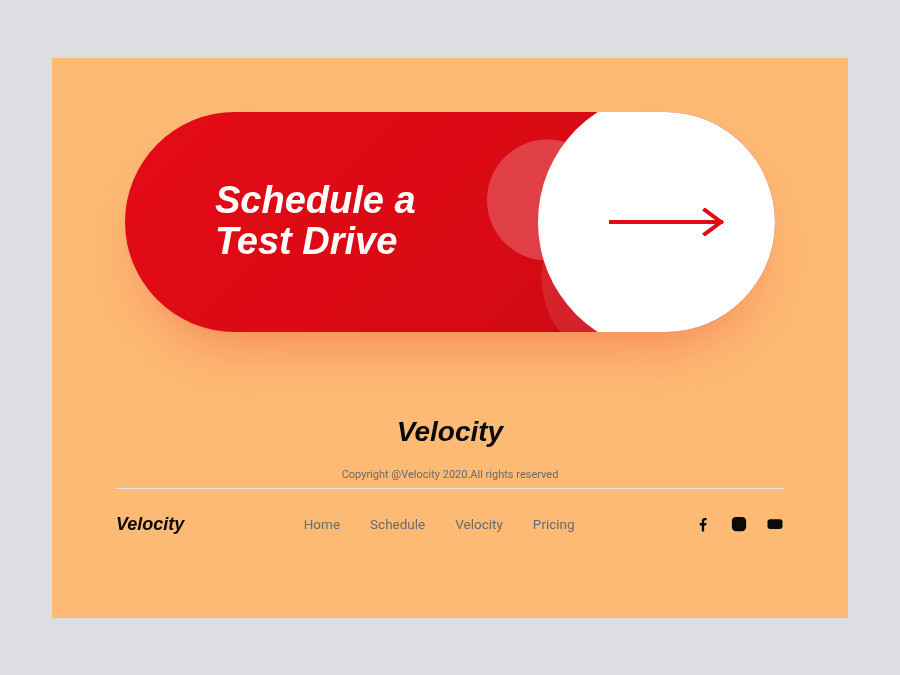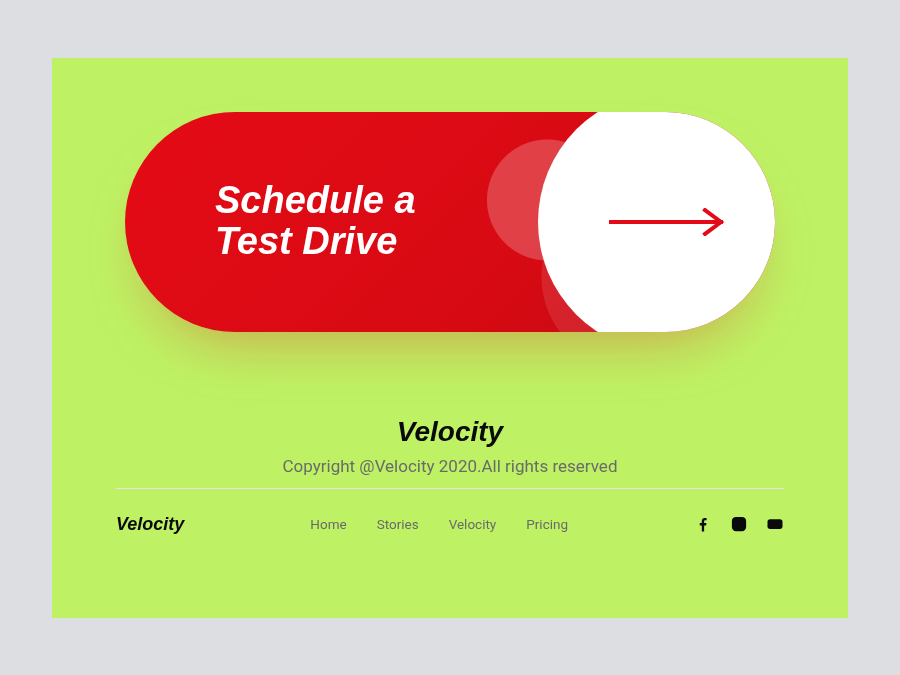--- a/index.html
+++ b/index.html
@@ -7,21 +7,21 @@
   body {
     background: #dcdee2;
     font-family: -apple-system, BlinkMacSystemFont, "Segoe UI", Roboto, "Helvetica Neue", Arial, sans-serif;
     display: flex;
     align-items: center;
     justify-content: center;
   }
   .page {
     width: 796px;
     height: 560px;
-    background: #bef264;
+    background: #fdba74;
     position: relative;
     padding: 0;
   }
 
   
   .cta-wrap {
     position: absolute;
     left: 73px;
     top: 54px;
     width: 650px;
@@ -89,22 +89,22 @@
   }
   .brand {
     font-family: "Arial Black", "Segoe UI", Arial, sans-serif;
     font-weight: 900;
     font-style: italic;
     font-size: 28px;
     color: #0a0a0a;
     letter-spacing: 0px;
   }
   .copyright {
-    margin-top: 8px;
-    font-size: 17px;
+    margin-top: 20px;
+    font-size: 11px;
     color: #6a6a6a;
   }
 
   .hr {
     position: absolute;
     left: 64px; right: 64px;
     top: 430px;
     height: 1px;
     background: #e4e4e4;
   }
@@ -175,21 +175,21 @@
     <div class="copyright">Copyright @Velocity 2020.All rights reserved</div>
   </div>
 
   <div class="hr"></div>
 
   <div class="footer">
     <div class="logo">Velocity</div>
 
     <nav class="nav">
       <a>Home</a>
-      <a>Stories</a>
+      <a>Schedule</a>
       <a>Velocity</a>
       <a>Pricing</a>
     </nav>
 
     <div class="social">
       <span class="social-icon">
         <svg viewBox="0 0 24 24">
             <path d="M13.5 22v-8h2.7l.4-3.2h-3.1V8.7c0-.9.3-1.6 1.7-1.6h1.6V4.2C16.5 4.1 15.5 4 14.4 4c-2.4 0-4 1.5-4 4.2v2.6H7.7V14h2.7v8h3.1z"></path>
           </svg>
       </span>

